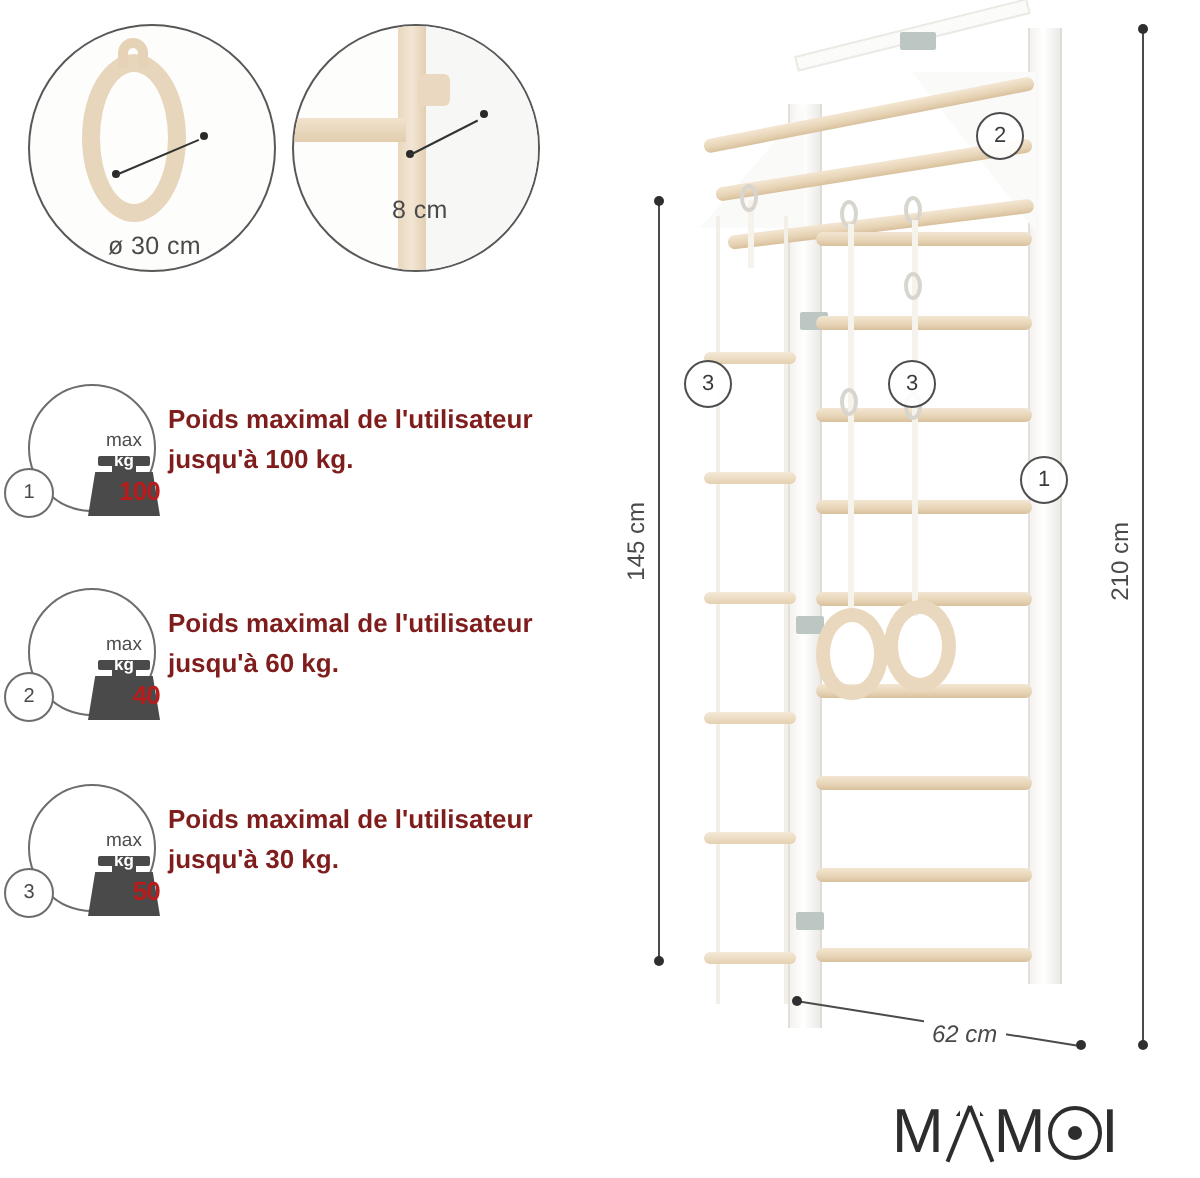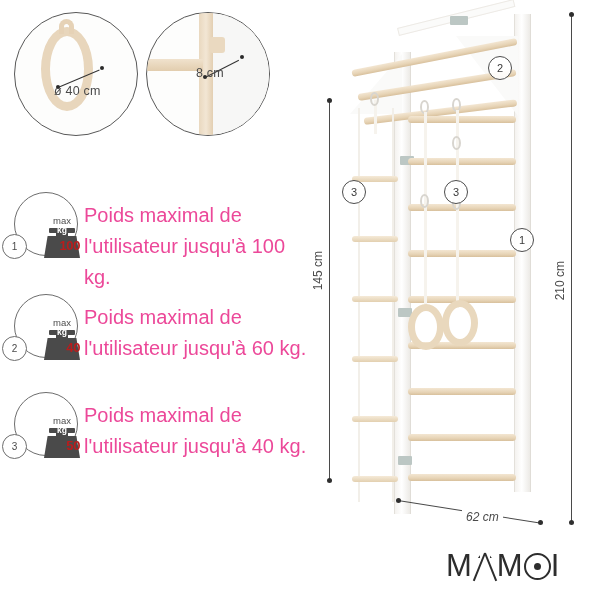--- a/index.html
+++ b/index.html
@@ -23,20 +23,21 @@
   }
   #detail-ring { left:14px; top:12px; width:124px; height:124px; }
   #detail-beam { left:146px; top:12px; width:124px; height:124px; }
 
   .detail-label {
     position:absolute;
     font-size:12.5px;
     color:#4a4a4a;
     letter-spacing:.2px;
     white-space:nowrap;
+    margin-top:32px;
   }
   #label-ring { left:54px; top:84px; }
   #label-beam { left:196px; top:66px; }
 
   .dim-line { position:absolute; background:#333; height:1px; transform-origin:left center; }
   .dim-dot  { position:absolute; width:4px; height:4px; border-radius:50%; background:#2a2a2a; }
 
   
   .ring-art {
     position:absolute; left:26px; top:14px;
@@ -111,21 +112,21 @@
     position:absolute; left:0; top:10px; width:36px;
     text-align:right; font-size:13px; font-weight:bold; color:#b91c1c;
     letter-spacing:-.4px;
   }
   .cap-kg {
     position:absolute; left:0; top:-3px; width:36px;
     text-align:center; font-size:8.5px; font-weight:bold; color:#fff;
   }
   .cap-text {
     position:absolute; left:84px; top:8px; width:230px;
-    font-size:20px; line-height:1.55; color:#ec4899;
+    font-size:13px; line-height:1.55; color:#7f1d1d;font-weight:bold;
   }
 
   
   #product { position:absolute; left:336px; top:8px; width:230px; height:510px; }
 
   .frame-rail {
     position:absolute; width:17px;
     background:linear-gradient(90deg,#f4f2ef 0%,#ffffff 45%,#eceae6 100%);
     border-left:1px solid #e3e0da; border-right:1px solid #e0ddd7;
   }
@@ -219,21 +220,21 @@
 
 <div class="stage">
 
   <div class="detail-circle" id="detail-ring">
     <div class="ring-art"></div>
     <div class="ring-tab"></div>
     <div class="dim-dot" style="left:41px; top:72px;"></div>
     <div class="dim-dot" style="left:85px; top:53px;"></div>
     <div class="dim-line" style="left:43px; top:74px; width:45px; transform:rotate(-23deg);"></div>
   </div>
-  <div class="detail-label" id="label-ring">ø 40 cm</div>
+  <div class="detail-label" id="label-ring">ø 30 cm</div>
 
   <div class="detail-circle" id="detail-beam">
     <div class="beam-panel"></div>
     <div class="beam-v"></div>
     <div class="beam-h"></div>
     <div class="beam-nub"></div>
     <div class="dim-dot" style="left:56px; top:62px;"></div>
     <div class="dim-dot" style="left:93px; top:42px;"></div>
     <div class="dim-line" style="left:58px; top:64px; width:38px; transform:rotate(-27deg);"></div>
   </div>
@@ -280,21 +281,21 @@
         <div class="cap-weight-body">
           <div class="cap-weight-top"></div>
           <div class="cap-weight-neck"></div>
           <div class="cap-weight-block"></div>
           <div class="cap-value">50</div>
           <div class="cap-kg">kg</div>
         </div>
       </div>
     </div>
     <div class="cap-num">3</div>
-    <div class="cap-text">Poids maximal de l'utilisateur jusqu'à 40 kg.</div>
+    <div class="cap-text">Poids maximal de l'utilisateur jusqu'à 30 kg.</div>
   </div>
 
   <div id="product">
 
     <div class="frame-rail" style="left:178px; top:6px; height:478px;"></div>
 
     <div class="frame-rail" style="left:58px; top:44px; height:462px;"></div>
 
     <div class="panel-white" style="left:62px; top:20px; width:120px; height:8px; transform:rotate(-14deg); transform-origin:left center;"></div>
     <div class="panel-white" style="left:14px; top:46px; width:52px; height:60px; clip-path:polygon(100% 0,100% 100%,0 100%); border:none; background:#fafaf9;"></div>

